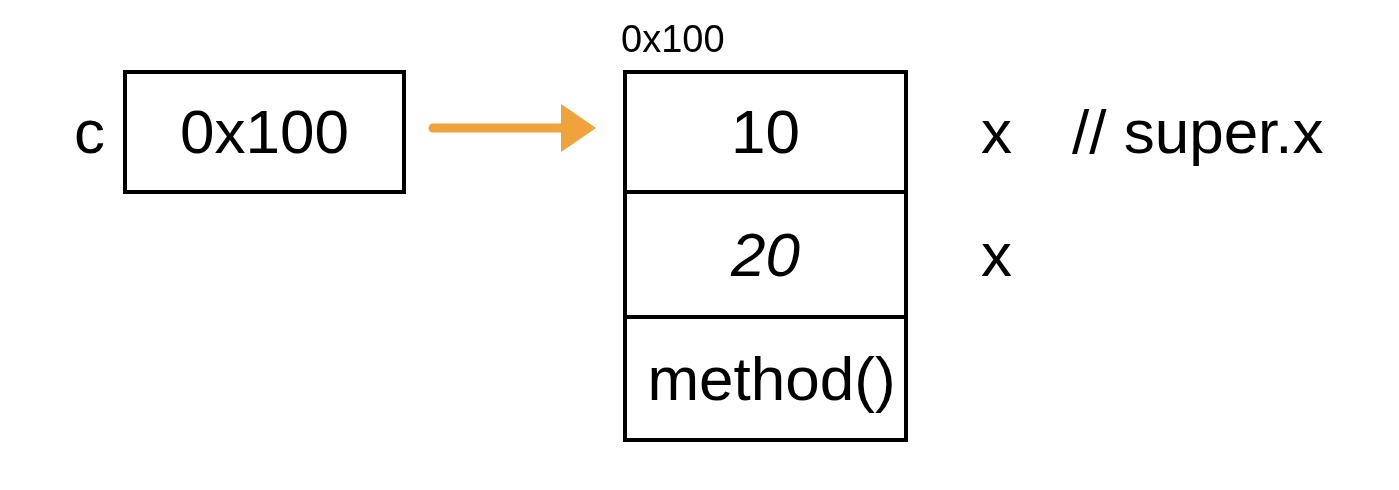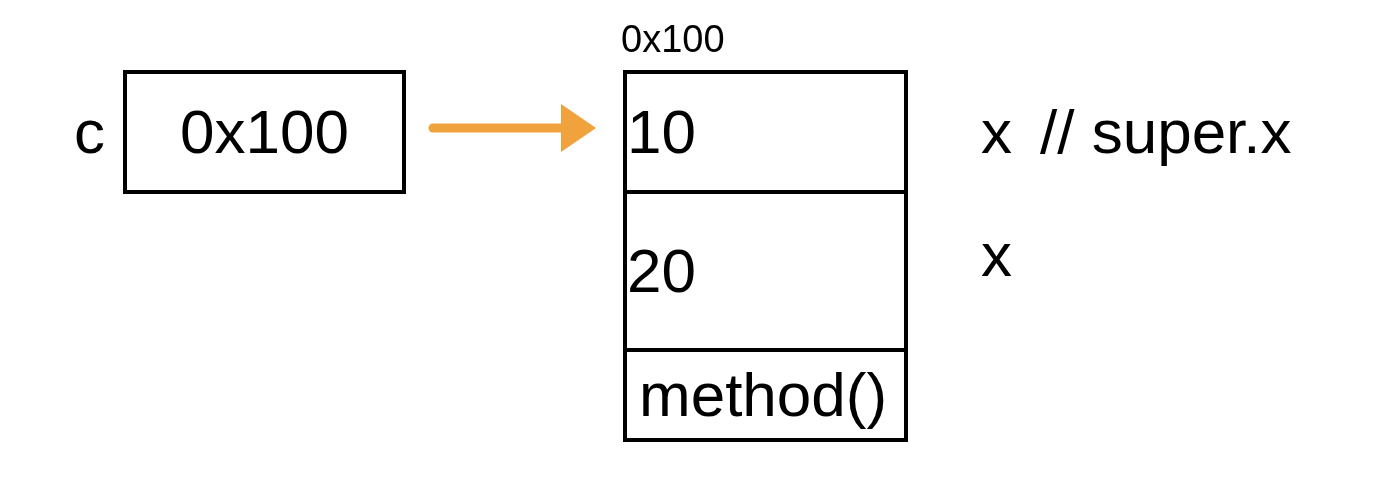--- a/index.html
+++ b/index.html
@@ -67,37 +67,38 @@
     height: 372px;
     box-sizing: border-box;
     border: 4px solid #000000;
     display: flex;
     flex-direction: column;
   }
   .cell {
     box-sizing: border-box;
     display: flex;
     align-items: center;
+    justify-content: center;
     font-size: 62px;
     line-height: 1;
   }
   .cell-1 { height: 120px; border-bottom: 4px solid #000000; }
-  .cell-2 { height: 158px; border-bottom: 4px solid #000000; }
+  .cell-2 { height: 125px; border-bottom: 4px solid #000000; font-style: italic; }
   .cell-3 { flex: 1; padding-left: 12px; }
   
   .annot {
     position: absolute;
     left: 981px;
     display: flex;
     align-items: center;
     font-size: 62px;
     line-height: 1;
     white-space: nowrap;
   }
-  .annot .comment { margin-left: 28px; }
+  .annot .comment { margin-left: 60px; }
   .annot-1 { top: 74px;  height: 116px; }
   .annot-2 { top: 194px; height: 121px; }
 </style>
 </head>
 <body>
 
 <div class="canvas">
 
   <div class="var-name">c</div>
 

